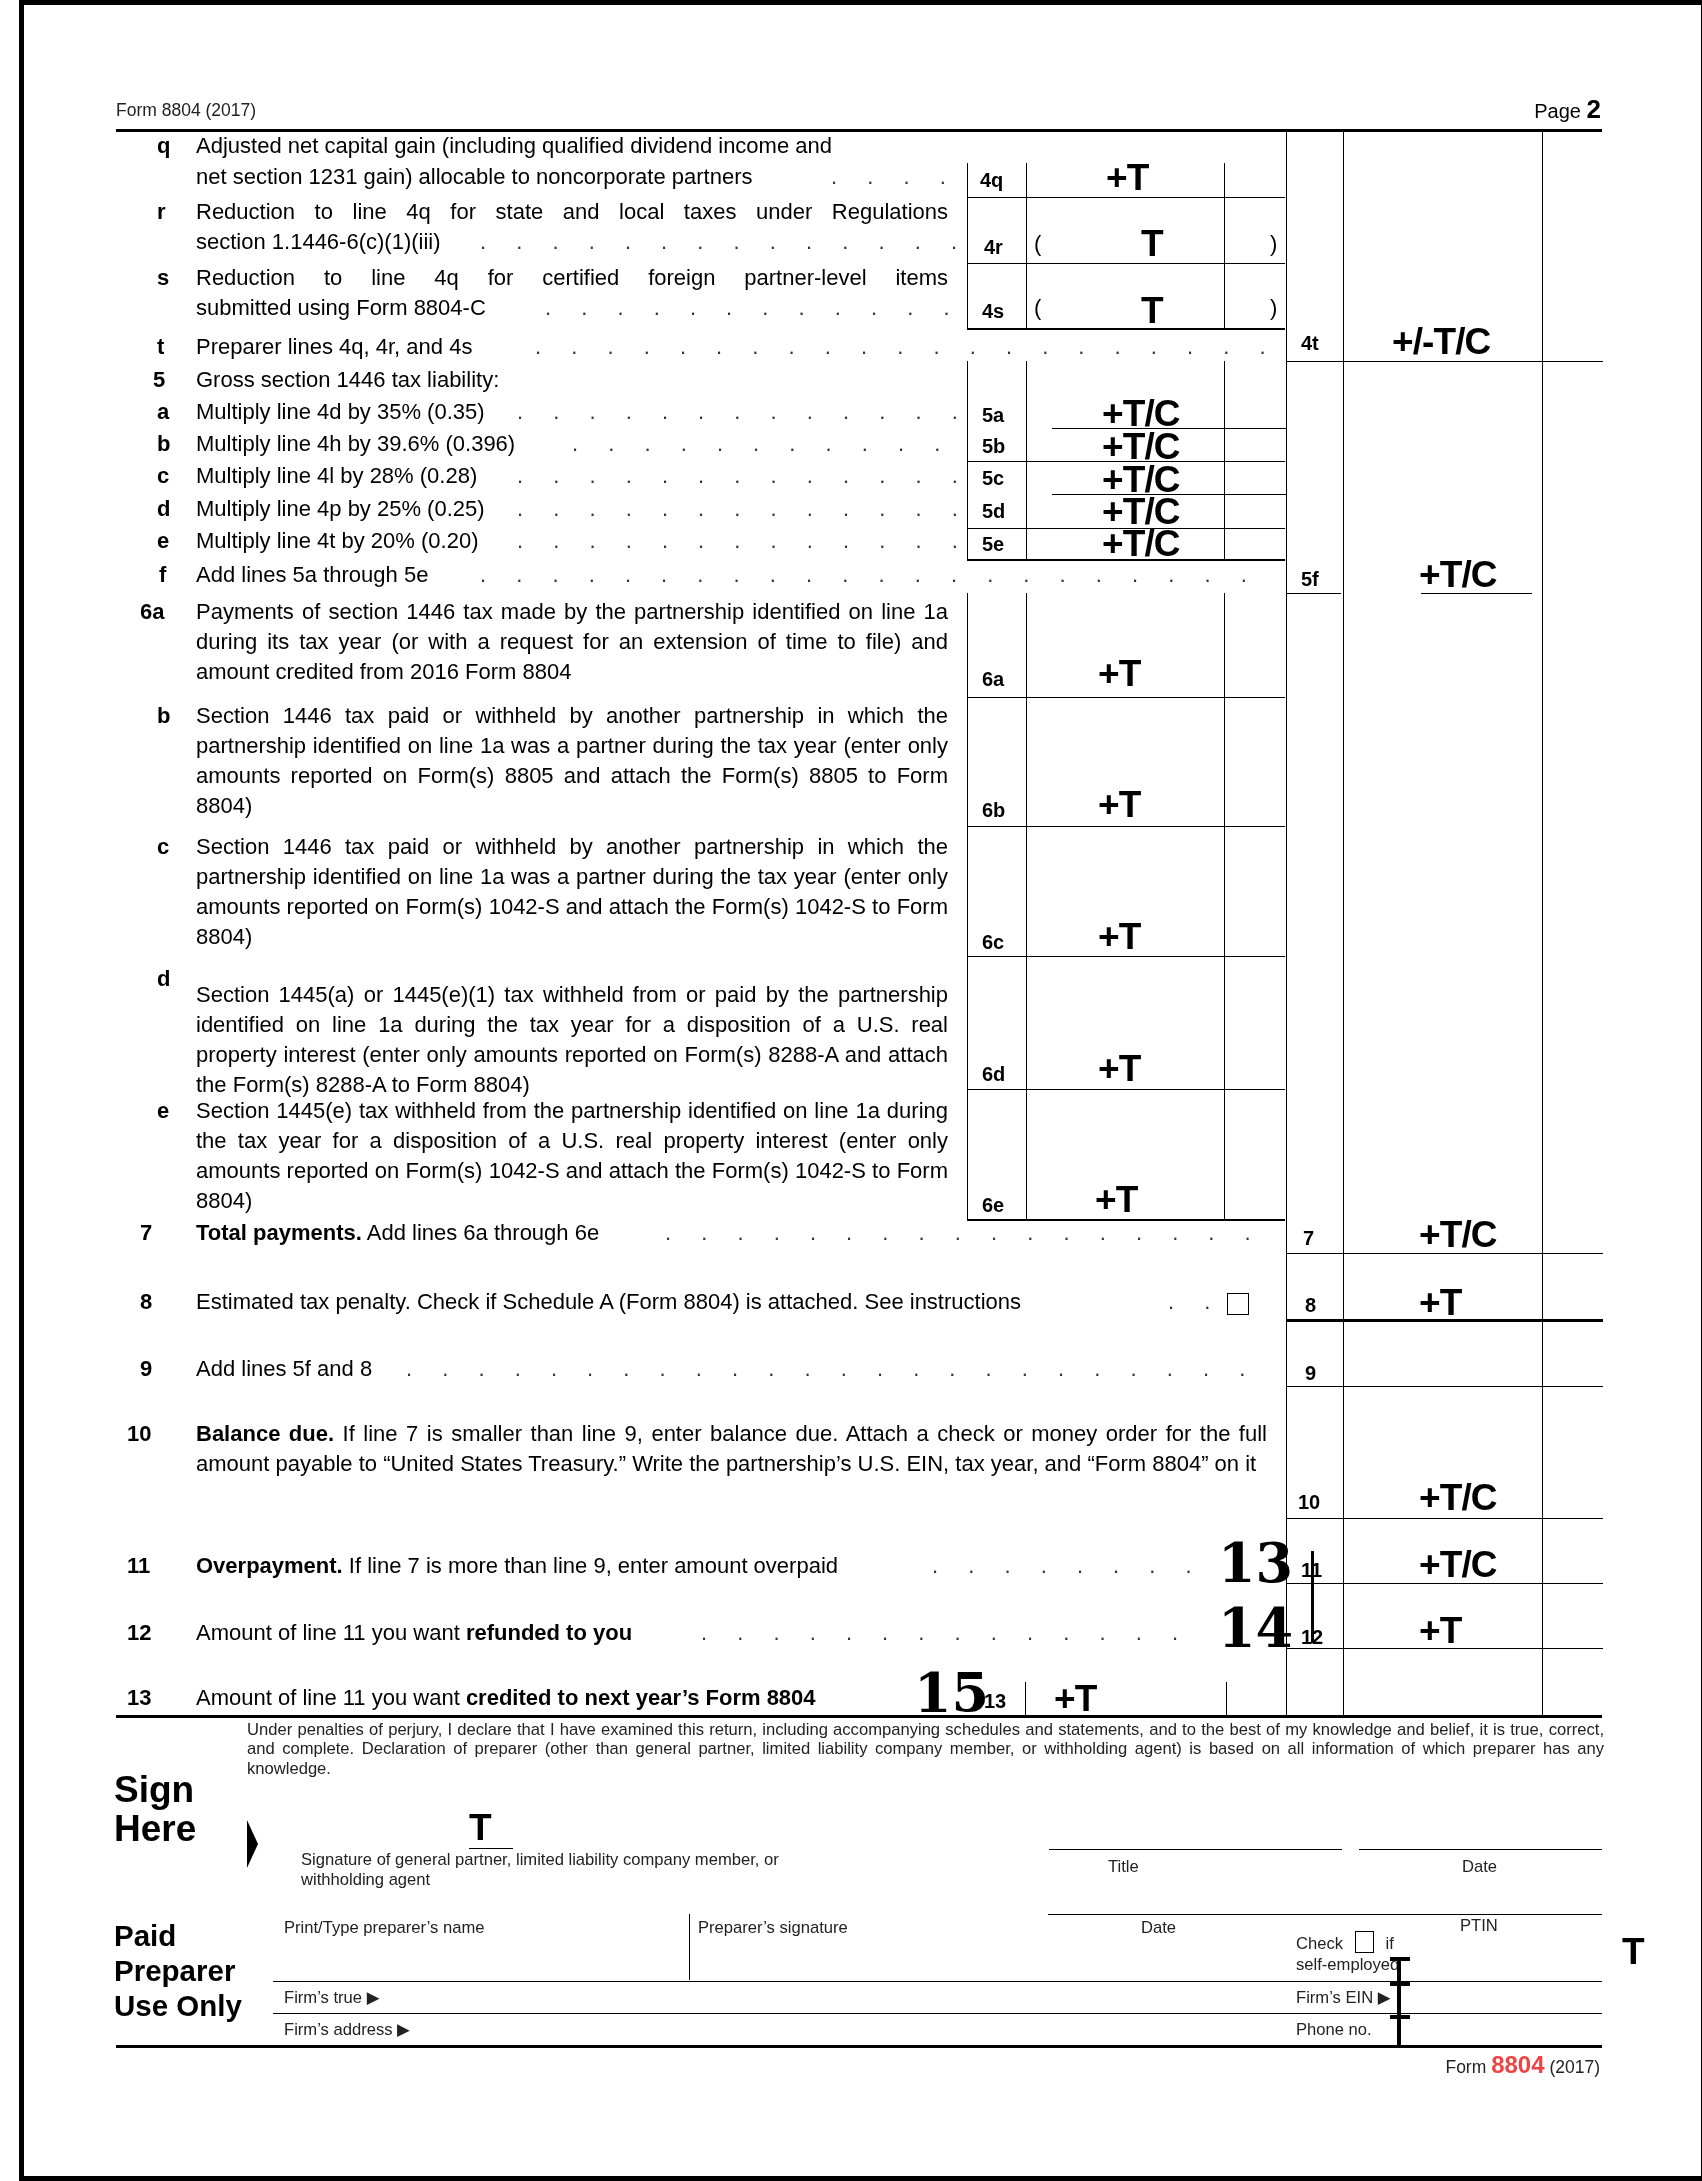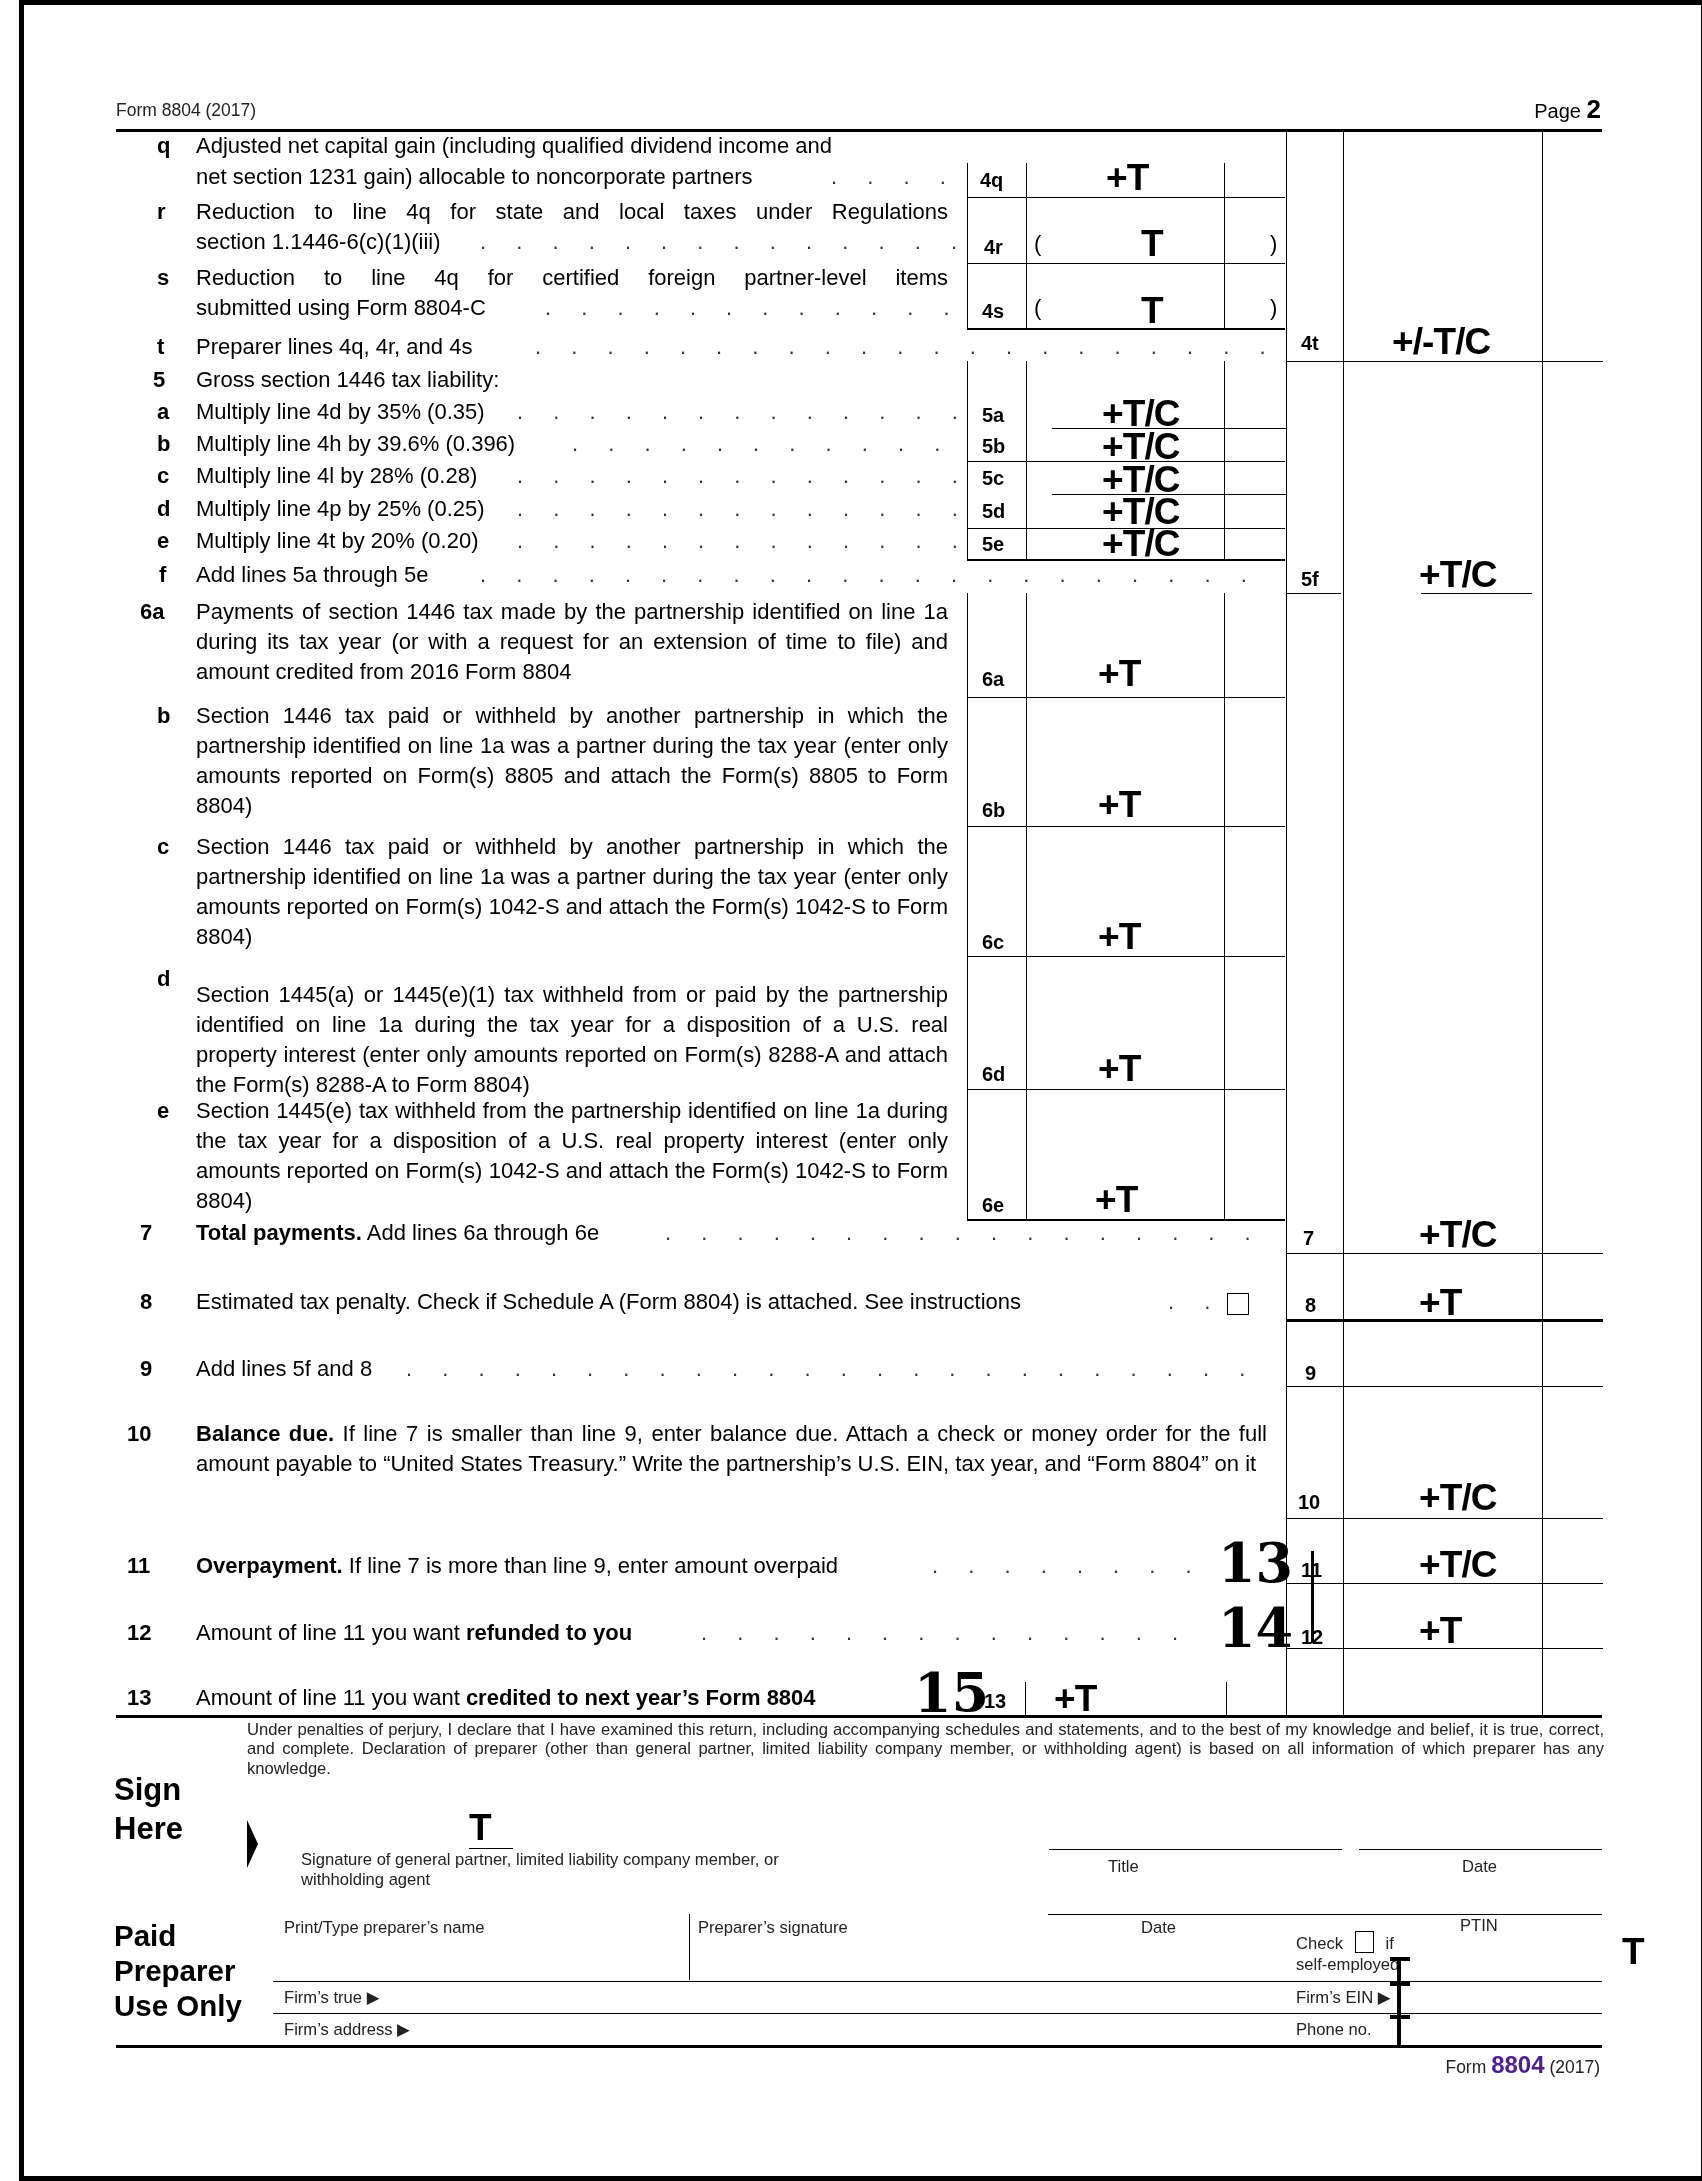--- a/index.html
+++ b/index.html
@@ -11,21 +11,21 @@
   .hl { position: absolute; height: 0; border-top: 1.4px solid #000; }
   .hl.thick { border-top-width: 3.7px; }
   .vl { position: absolute; width: 0; border-left: 1.4px solid #000; }
   .txt { position: absolute; font-size: 22px; line-height: 30px; white-space: nowrap; }
   .ltr { position: absolute; font-size: 22px; line-height: 30px; font-weight: bold; }
   .para { position: absolute; font-size: 22px; line-height: 30px; text-align: justify; }
   .dots { position: absolute; font-size: 22px; line-height: 30px; letter-spacing: 12px; color: #333; white-space: nowrap; overflow: hidden; }
   .lbl { position: absolute; font-size: 20px; font-weight: bold; line-height: 28px; }
   .code { position: absolute; font-weight: bold; font-size: 37px; line-height: 37px; letter-spacing: -0.9px; white-space: nowrap; }
   .small { position: absolute; font-size: 16.6px; line-height: 20px; color: #222; white-space: nowrap; }
-  .big { position: absolute; font-weight: bold; font-size: 31px; line-height: 39px; }
+  .big { position: absolute; font-weight: bold; font-size: 37px; line-height: 39px; }
   .chk { position: absolute; width: 22px; height: 22px; border: 1.4px solid #000; box-sizing: border-box; background: #fff; }
   .fieldnum { position: absolute; font-family: "DejaVu Serif", serif; font-size: 54px; line-height: 54px; font-weight: bold; }
   b { font-weight: bold; }
 </style>
 </head>
 <body>
 
 <div class="frame"></div>
 
 <div class="small" style="left:116px; top:100px; font-size:17.5px;">Form 8804 (2017)</div>
@@ -261,16 +261,16 @@
 <div class="hl thick" style="left:116px; width:1486px; top:2045px;"></div>
 
 <div class="vl" style="left:1397px; top:1958px; height:87px; border-left-width:4.6px;"></div>
 <div class="hl" style="left:1390px; width:20px; top:1957px; border-top-width:4.6px;"></div>
 <div class="hl" style="left:1390px; width:20px; top:1982px; border-top-width:4.6px;"></div>
 <div class="hl" style="left:1390px; width:20px; top:2015px; border-top-width:4.6px;"></div>
 <div class="code" style="left:1622px; top:1933px;">T</div>
 
 <div class="abs" style="right:103px; top:2051px; font-size:17.5px; color:#222;">
   <span>Form</span>
-  <b style="font-size:24px; color:#4c1d95;">8804</b>
+  <b style="font-size:24px; color:#ef4444;">8804</b>
   <span>(2017)</span>
 </div>
 
 
 </body></html>

